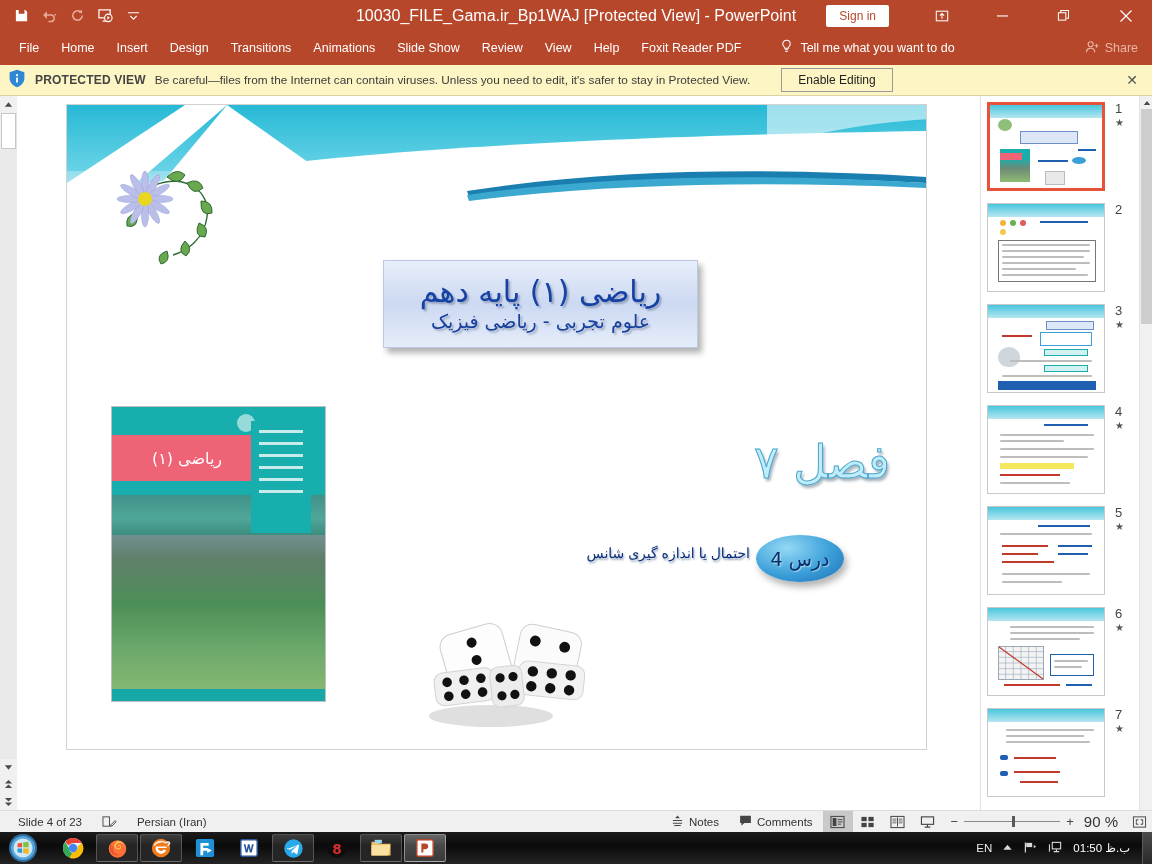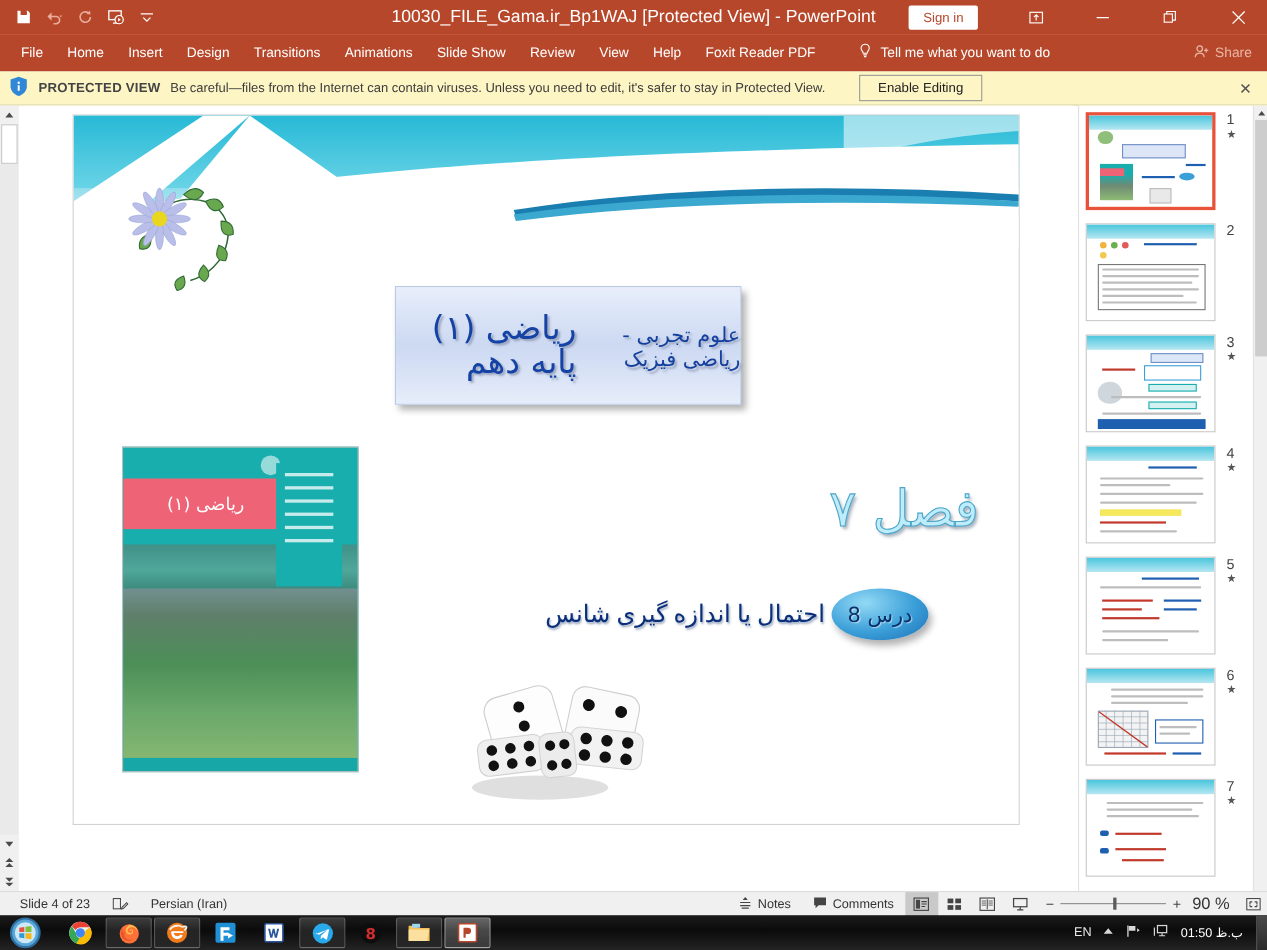--- a/index.html
+++ b/index.html
@@ -99,25 +99,25 @@
   .sl-band{
     position:absolute; left:0; top:0; width:100%; height:92px;
     background:linear-gradient(180deg,#4ec8e0 0%, #57cfe2 35%, #bfe9f2 100%);
   }
   .sl-band2{
     position:absolute; left:0; top:0; width:100%; height:66px;
     background:linear-gradient(180deg,#27b9d6 0%, #68d3e6 100%);
   }
 
   .slide-title{
-    position:absolute; left:292px; top:155px; width:315px; height:108px;
+    position:absolute; left:316px; top:155px; width:315px; height:88px;
     background:linear-gradient(180deg,#e8eefb 0%, #ccd9f2 50%, #e6edfa 100%);
     border:1px solid #b9c9e6;
     box-shadow:4px 5px 6px rgba(0,0,0,.30);
-    display:flex; flex-direction:row; align-items:center; justify-content:center;
+    display:flex; flex-direction:column; align-items:center; justify-content:center;
   }
   .st-l1{
     font-family:"DejaVu Sans", sans-serif;
     font-size:30px; color:#1442a5; direction:rtl;
     text-shadow:2px 2px 2px rgba(120,130,160,.65);
     line-height:1.05;
   }
   .st-l2{
     font-family:"DejaVu Sans", sans-serif;
     font-size:19px; color:#15409e; direction:rtl; margin-top:3px;
@@ -136,21 +136,21 @@
     background:radial-gradient(ellipse at 35% 28%, #93d9f5 0%, #3b9fd8 55%, #1e6fb5 100%);
     box-shadow:3px 5px 7px rgba(0,0,0,.30);
     display:flex; align-items:center; justify-content:center;
   }
   .lesson-oval span{
     font-family:"DejaVu Sans", sans-serif; font-size:19px; color:#08306b; direction:rtl;
     text-shadow:1px 1px 1px rgba(255,255,255,.55);
   }
   .lesson-sub{
     position:absolute; right:176px; top:440px;
-    font-family:Liberation Serif, serif; font-size:22px; direction:rtl;
+    font-family:Liberation Sans, sans-serif; font-size:14px; direction:rtl;
     color:#0b2f7a; text-shadow:1px 2px 2px rgba(120,140,170,.75);
   }
 
   
   .book{
     position:absolute; left:44px; top:301px; width:215px; height:296px;
     border:1px solid #bfbfbf; overflow:hidden; background:#28b0ae;
   }
   .bk-photo{
     position:absolute; left:0; bottom:0; width:100%; height:215px;
@@ -507,21 +507,21 @@
             <i></i>
             <i></i>
             <i></i>
             <i></i>
         </div>
         <div class="bk-footer"></div>
       </div>
 
       <div class="chapter">فصل ۷</div>
       <div class="lesson-oval">
-        <span>درس 8</span>
+        <span>درس 4</span>
       </div>
       <div class="lesson-sub">احتمال یا اندازه گیری شانس</div>
 
       <div class="dice-wrap">
         <svg width="185" height="130" viewBox="0 0 185 130">
           <ellipse cx="72" cy="108" rx="62" ry="11" fill="#d9d9d9" opacity=".85"></ellipse>
 
           <g transform="translate(104,14) rotate(12)">
             <rect x="0" y="0" width="62" height="62" rx="12" fill="#fbfbfb" stroke="#cfcfcf"></rect>
             <g fill="#111">

